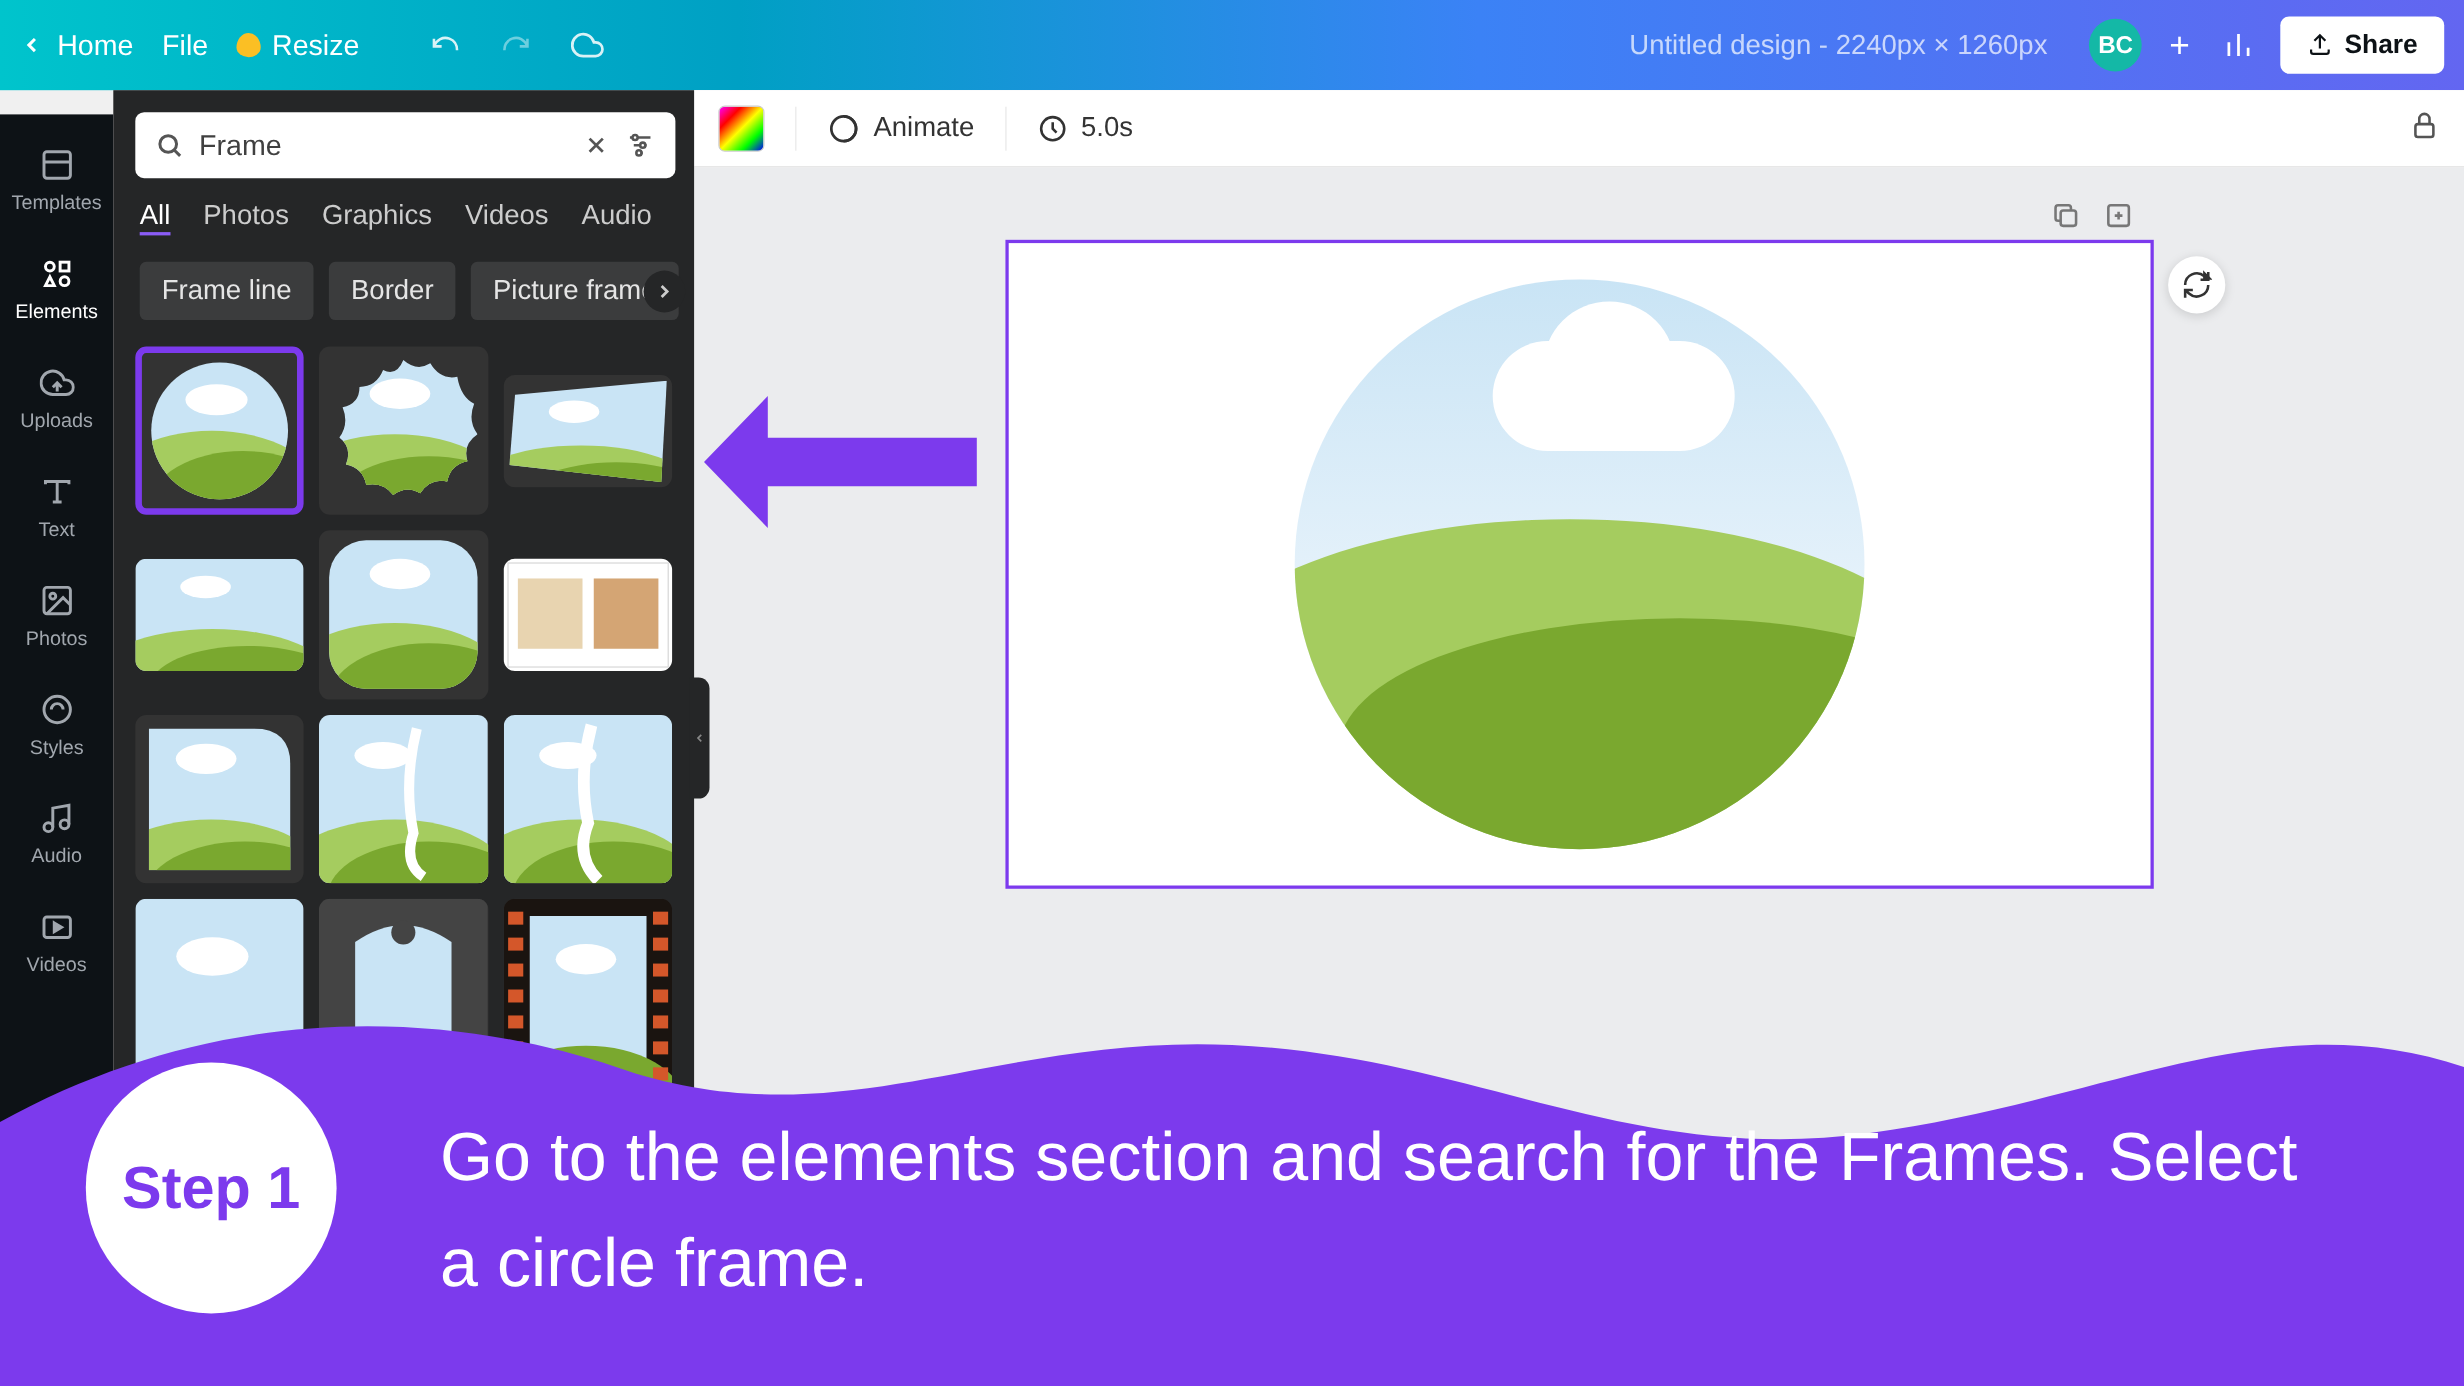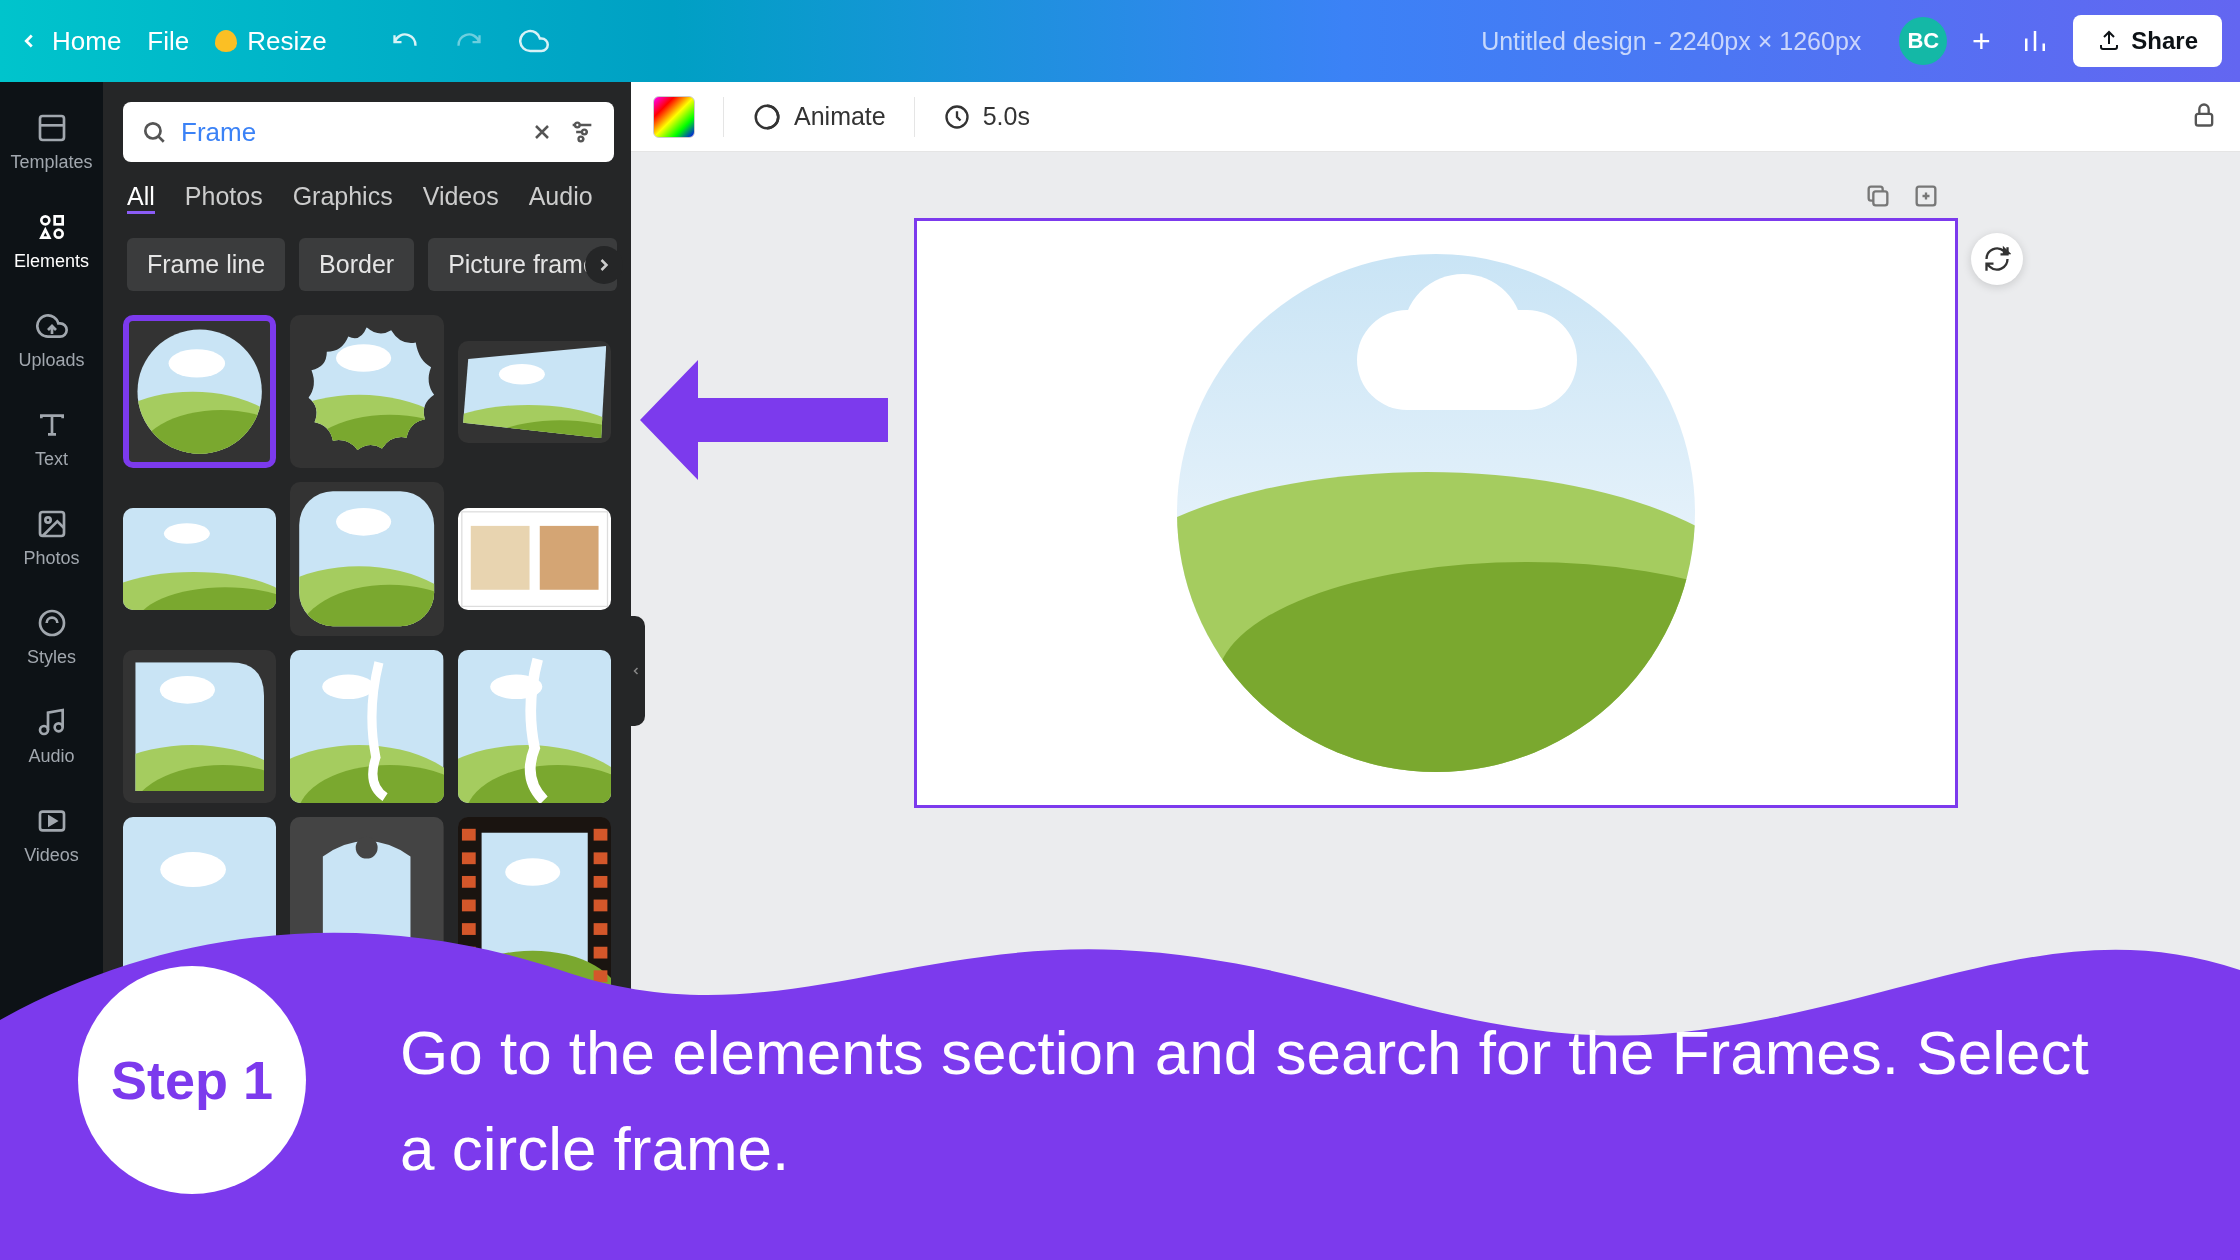--- a/index.html
+++ b/index.html
@@ -18,30 +18,30 @@
 .get-pro { background: rgba(255,255,255,0.25); color: white; padding: 12px 22px; border-radius: 8px; font-size: 24px; font-weight: 500; display: flex; align-items: center; gap: 10px; cursor: pointer; }
 .avatar { width: 48px; height: 48px; border-radius: 50%; background: #14b8a6; display: flex; align-items: center; justify-content: center; color: white; font-weight: 600; font-size: 22px; }
 .plus-btn { width: 32px; height: 32px; color: white; font-size: 32px; display: flex; align-items: center; justify-content: center; cursor: pointer; }
 .chart-btn { width: 40px; height: 40px; color: white; display: flex; align-items: center; justify-content: center; cursor: pointer; }
 .share-btn { background: white; color: #0d1216; padding: 12px 24px; border-radius: 8px; font-size: 24px; font-weight: 600; display: flex; align-items: center; gap: 10px; cursor: pointer; }
 
 
 .main { display: flex; height: calc(100% - 82px); }
 
 
-.rail { width: 103px; background: #0d1216; display: flex; flex-direction: column; padding-top: 10px; }
+.rail { width: 103px; background: #0d1216; display: flex; flex-direction: column; padding-top: 10px; margin-top: 22px; }
 .rail-item { display: flex; flex-direction: column; align-items: center; gap: 6px; padding: 18px 6px; color: #a1a7ae; font-size: 18px; cursor: pointer; }
 .rail-item.active { color: white; }
 .rail-icon { width: 36px; height: 36px; display: flex; align-items: center; justify-content: center; }
 
 
 .panel { width: 528px; background: #252627; display: flex; flex-direction: column; position: relative; }
 .search-row { padding: 20px; display: flex; align-items: center; }
 .search-box { flex: 1; background: white; border-radius: 8px; height: 60px; display: flex; align-items: center; padding: 0 18px; gap: 14px; }
-.search-box input { flex: 1; border: none; outline: none; font-size: 26px; color: #3b82f6; }
+.search-box input { flex: 1; border: none; outline: none; font-size: 26px; color: #404040; }
 .search-icon { color: #555; }
 .tabs { display: flex; gap: 30px; padding: 0 24px; color: #ccc; font-size: 25px; font-weight: 500; }
 .tab { cursor: pointer; }
 .tab.active { color: white; border-bottom: 3px solid #8b5cf6; }
 .chips { display: flex; gap: 14px; padding: 24px 24px 14px; overflow: hidden; position: relative; align-items: center; }
 .chip { background: #3b3c3d; color: #e5e5e5; padding: 12px 20px; border-radius: 6px; font-size: 25px; white-space: nowrap; cursor: pointer; }
 .chip-arrow { position: absolute; right: 8px; width: 38px; height: 38px; border-radius: 50%; background: #252627; display: flex; align-items: center; justify-content: center; color: #ccc; cursor: pointer; }
 
 .grid { padding: 10px 20px; display: grid; grid-template-columns: repeat(3, 1fr); gap: 14px; }
 .thumb { background: #333; border-radius: 10px; aspect-ratio: 1; overflow: hidden; cursor: pointer; position: relative; }

